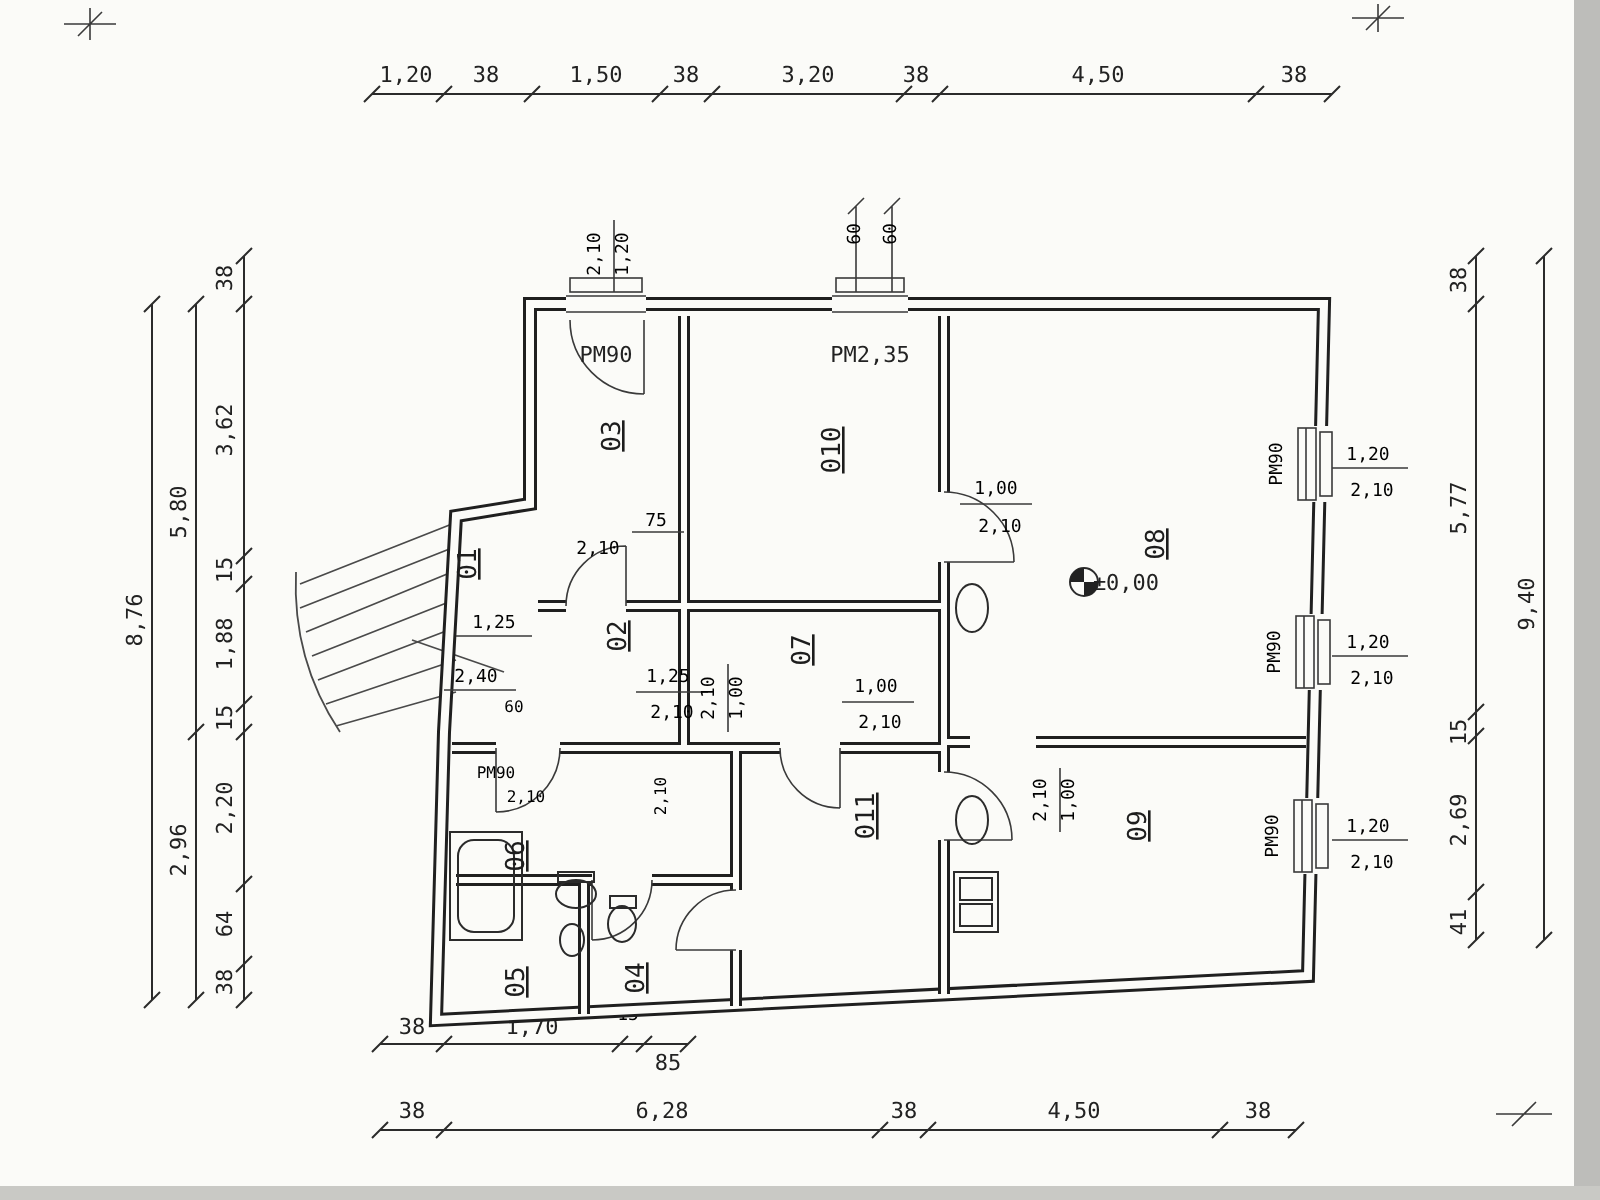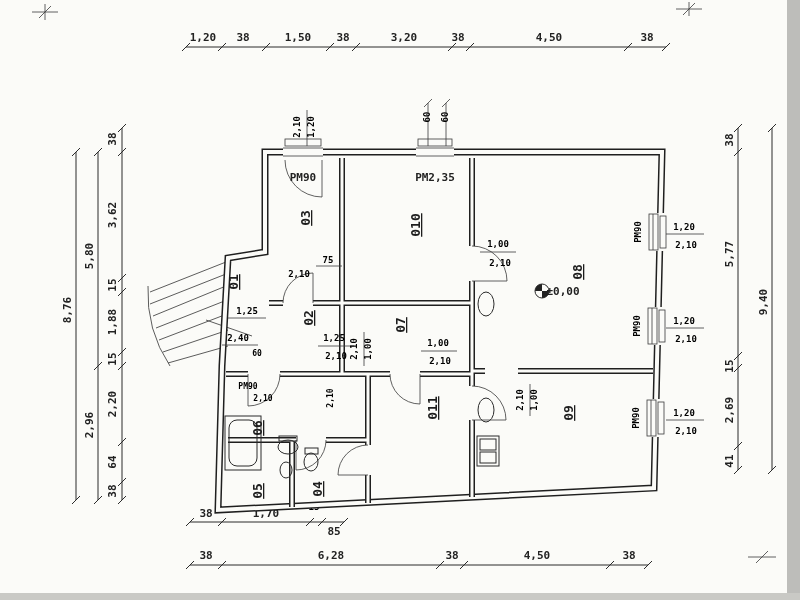--- a/index.html
+++ b/index.html
@@ -1,17 +1,17 @@
 <!DOCTYPE html>
 <html><head>
 <meta charset="utf-8">
 <style>
   html,body{margin:0;padding:0;background:#ffffff;}
   .sheet{position:relative;width:800px;height:600px;background:#fbfbf8;overflow:hidden;
-         font-family:"DejaVu Sans Mono", monospace;font-weight:bold;}
+         font-family:"DejaVu Sans Mono", monospace;}
   svg{display:block;}
   .t{font-family:"DejaVu Sans Mono", monospace;font-size:11px;fill:#222;}
   .ts{font-size:9px;}
   .tt{font-size:8px;}
   .room{font-size:13px;fill:#1d1d1d;text-decoration:underline;}
   .ln{stroke:#2b2b2b;stroke-width:1;fill:none;}
   .thin{stroke:#3a3a3a;stroke-width:0.8;fill:none;}
   .wallO{stroke:#1f1f1f;stroke-width:7;fill:none;}
   .wallI{stroke:#fbfbf8;stroke-width:4;fill:none;}
   .pwallO{stroke:#1f1f1f;stroke-width:6;fill:none;}

